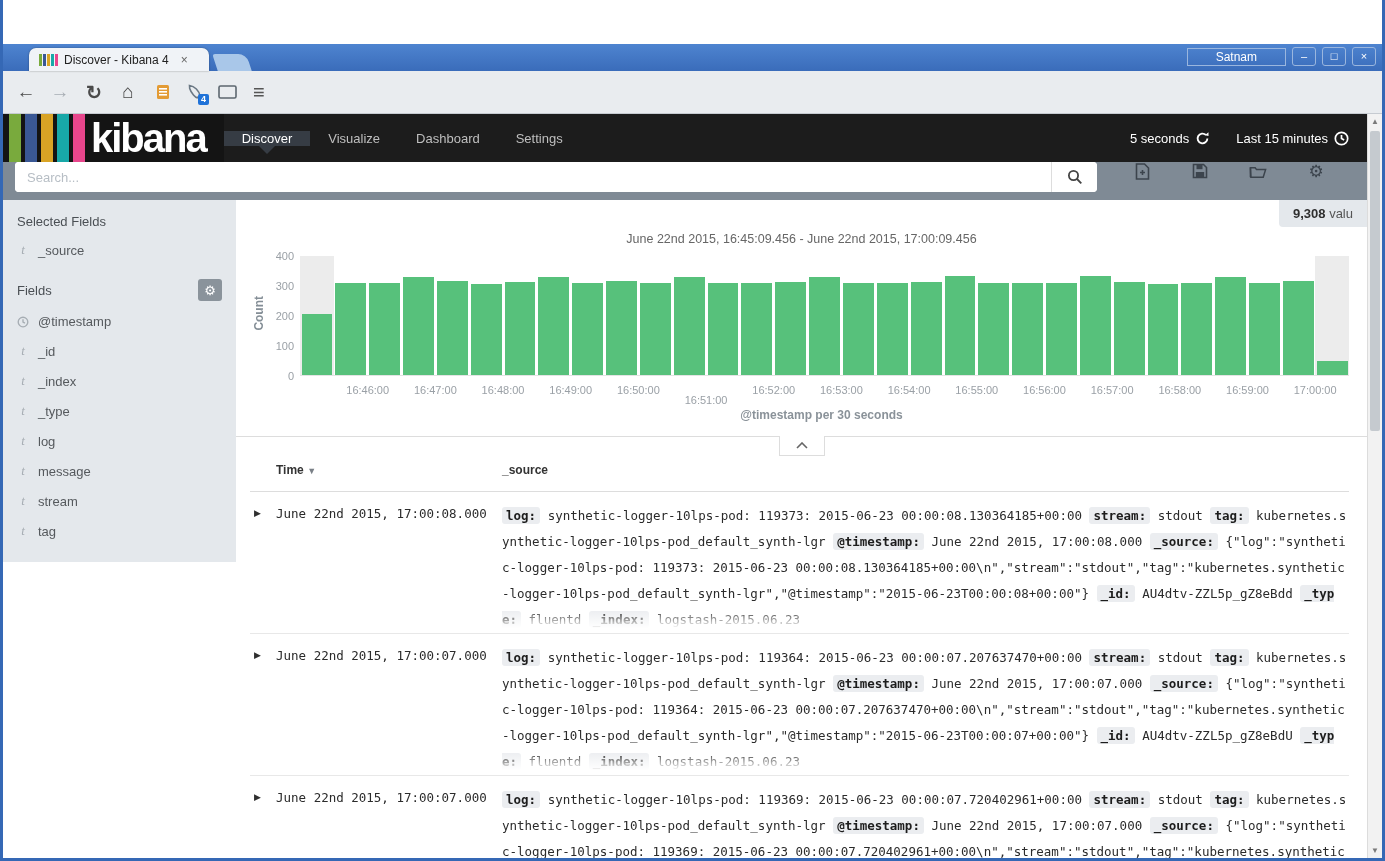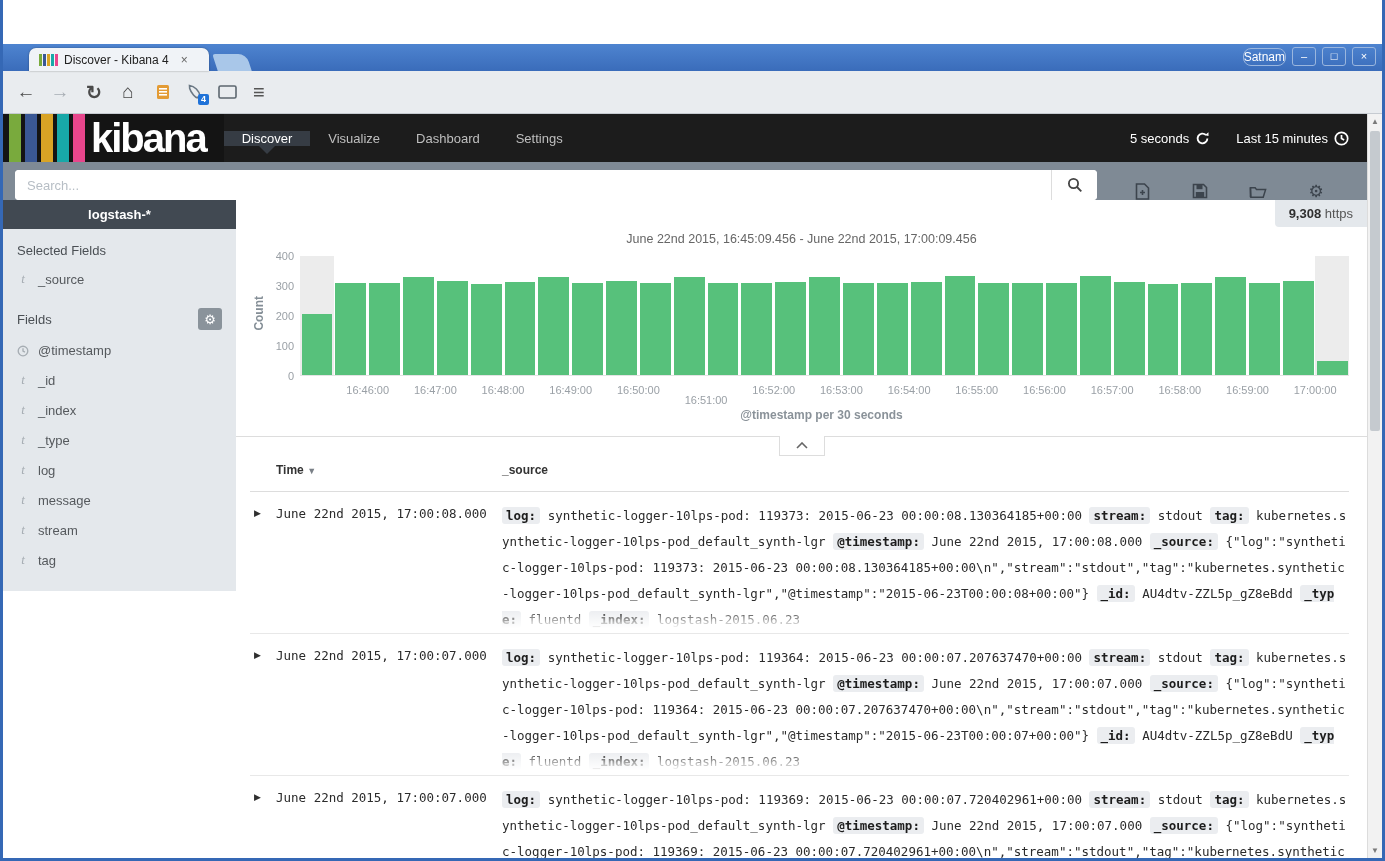--- a/index.html
+++ b/index.html
@@ -12,21 +12,21 @@
   
   .titlebar { height:27px; background:linear-gradient(#4e84d0,#3a6cba); display:flex; align-items:flex-end; position:relative; flex:none;margin-top:44px; }
   .tab { display:flex; align-items:center; gap:6px; background:#f0f3f7; height:23px; margin-left:26px;
          border-radius:7px 7px 0 0; padding:0 10px; min-width:180px; box-shadow:0 0 2px rgba(0,0,0,.4); }
   .tab-title { font-size:12px; color:#222; white-space:nowrap; }
   .tab-close { color:#666; font-size:12px; margin-left:6px; cursor:pointer; }
   .favicon { display:flex; gap:1px; height:12px; }
   .favicon i { width:3px; height:12px; display:block; }
   .newtab { width:34px; height:17px; background:#a9c7e9; border-radius:3px 8px 0 0; margin-left:6px; transform:skewX(18deg); }
   .titlebar-right { position:absolute; right:6px; top:3px; display:flex; align-items:center; gap:6px; }
-  .profile-btn { color:#fff; font-size:12px; border:1px solid #9ab6de; border-radius:8px; padding:1px 0; }
+  .profile-btn { color:#fff; font-size:12px; border:1px solid #9ab6de; border-radius:0; padding:1px 28px; }
   .win-btn { width:24px; height:19px; border:1px solid #9ab6de; border-radius:3px; color:#fff; font-size:11px;
              display:flex; align-items:center; justify-content:center; line-height:1; }
 
   
   .toolbar { height:43px; background:#e9ecef; border-bottom:1px solid #c6cbd1; display:flex; align-items:center; padding:0 10px; gap:8px; flex:none; }
   .nav-btn { font-size:19px; color:#4a4a4a; width:26px; text-align:center; font-weight:bold; }
   .nav-btn.disabled { color:#a7adb3; }
   .urlbar { flex:1; height:29px; background:#fff; border:1px solid #c4c9cf; border-radius:4px; display:flex; align-items:center; padding:0 8px; gap:6px; overflow:hidden; }
   .url-doc { position:relative; width:13px; height:15px; border:1.5px solid #8a9097; border-radius:2px; flex:none; }
   .url-doc::after { content:"✕"; position:absolute; right:-5px; bottom:-5px; color:#cc2a1d; font-size:9px; font-weight:bold; }
@@ -51,21 +51,21 @@
   .brand-text { color:#fff; font-size:40px; font-weight:bold; letter-spacing:-2px; line-height:44px; }
   .nav-items { display:flex; align-items:stretch; }
   .nav-item { display:flex; align-items:center; padding:0 18px; font-size:13px; color:#bfbfbf; position:relative; cursor:pointer; }
   .nav-item.active { background:#363c44; color:#fff; }
   .nav-item.active::after { content:""; position:absolute; top:100%; left:50%; margin-left:-8px;
                             border:8px solid transparent; border-top-color:#363c44; }
   .nav-right { margin-left:auto; display:flex; align-items:center; gap:26px; padding-right:18px; color:#fff; font-size:13px; }
   .nav-ctrl { display:flex; align-items:center; gap:6px; cursor:pointer; }
   .nav-ctrl svg { display:block; }
 
-  .search-row { height:38px; background:#7f8a95; display:flex; align-items:flex-end; padding:0 12px; flex:none; }
+  .search-row { height:38px; background:#7f8a95; display:flex; align-items:flex-start; padding:0 12px; flex:none; }
   .search-group { flex:1; display:flex; height:30px; background:#fff; border-radius:4px; overflow:hidden; align-items:stretch; }
   .search-input { flex:1; border:none; outline:none; font-size:13px; padding:0 12px; color:#333; font-family:"Liberation Sans",sans-serif; }
   .search-input::placeholder { color:#b7bec5; }
   .search-btn { width:46px; border-left:1px solid #ddd; display:flex; align-items:center; justify-content:center; background:#fff; }
   .search-row-icons { display:flex; align-items:center; gap:40px; padding:0 30px 0 36px; color:#3c444d; }
   .sr-icon { width:18px; height:18px; display:flex; align-items:center; justify-content:center; cursor:pointer; }
 
   
   .main { flex:1; display:flex; overflow:hidden; }
   .sidebar { width:233px; flex:none; }
@@ -247,21 +247,20 @@
                 <path d="M1.5 13.5v-10" stroke="#3c444d" stroke-width="1.6"></path>
               </svg>
           </span>
           <span class="sr-icon" style="font-size:17px;">⚙</span>
         </div>
       </div>
 
       <div class="main">
         <div class="sidebar">
           <div class="sidebar-inner">
-            <div class="index-header">logstash-*</div>
             <div class="side-heading">
                 <span>Selected Fields</span>
               </div>
             <div>
                 <div class="field-item">
                   <span class="ficon t-icon">t</span>
                   <span>_source</span>
                 </div>
               </div>
             <div class="side-heading">
@@ -304,21 +303,21 @@
                 </div>
                 <div class="field-item">
                   <span class="ficon t-icon">t</span>
                   <span>tag</span>
                 </div>
               </div>
           </div>
         </div>
 
         <div class="results">
-          <div class="hits-badge"><b>9,308</b> <span>https</span></div>
+          <div class="hits-badge"><b>9,308</b> <span>valu</span></div>
 
           <div class="chart-section">
             <div class="chart-title">June 22nd 2015, 16:45:09.456 - June 22nd 2015, 17:00:09.456</div>
             <div class="chart-wrap">
               <div class="y-axis">
                 <span class="y-label">Count</span>
                 <span></span>
               <span class="ytick" style="bottom: -6px;">0</span><span class="ytick" style="bottom: 24px;">100</span><span class="ytick" style="bottom: 54px;">200</span><span class="ytick" style="bottom: 84px;">300</span><span class="ytick" style="bottom: 114px;">400</span></div>
               <div class="plot">
                   <div class="bar-slot partial" style="background: rgb(236, 236, 236);">

